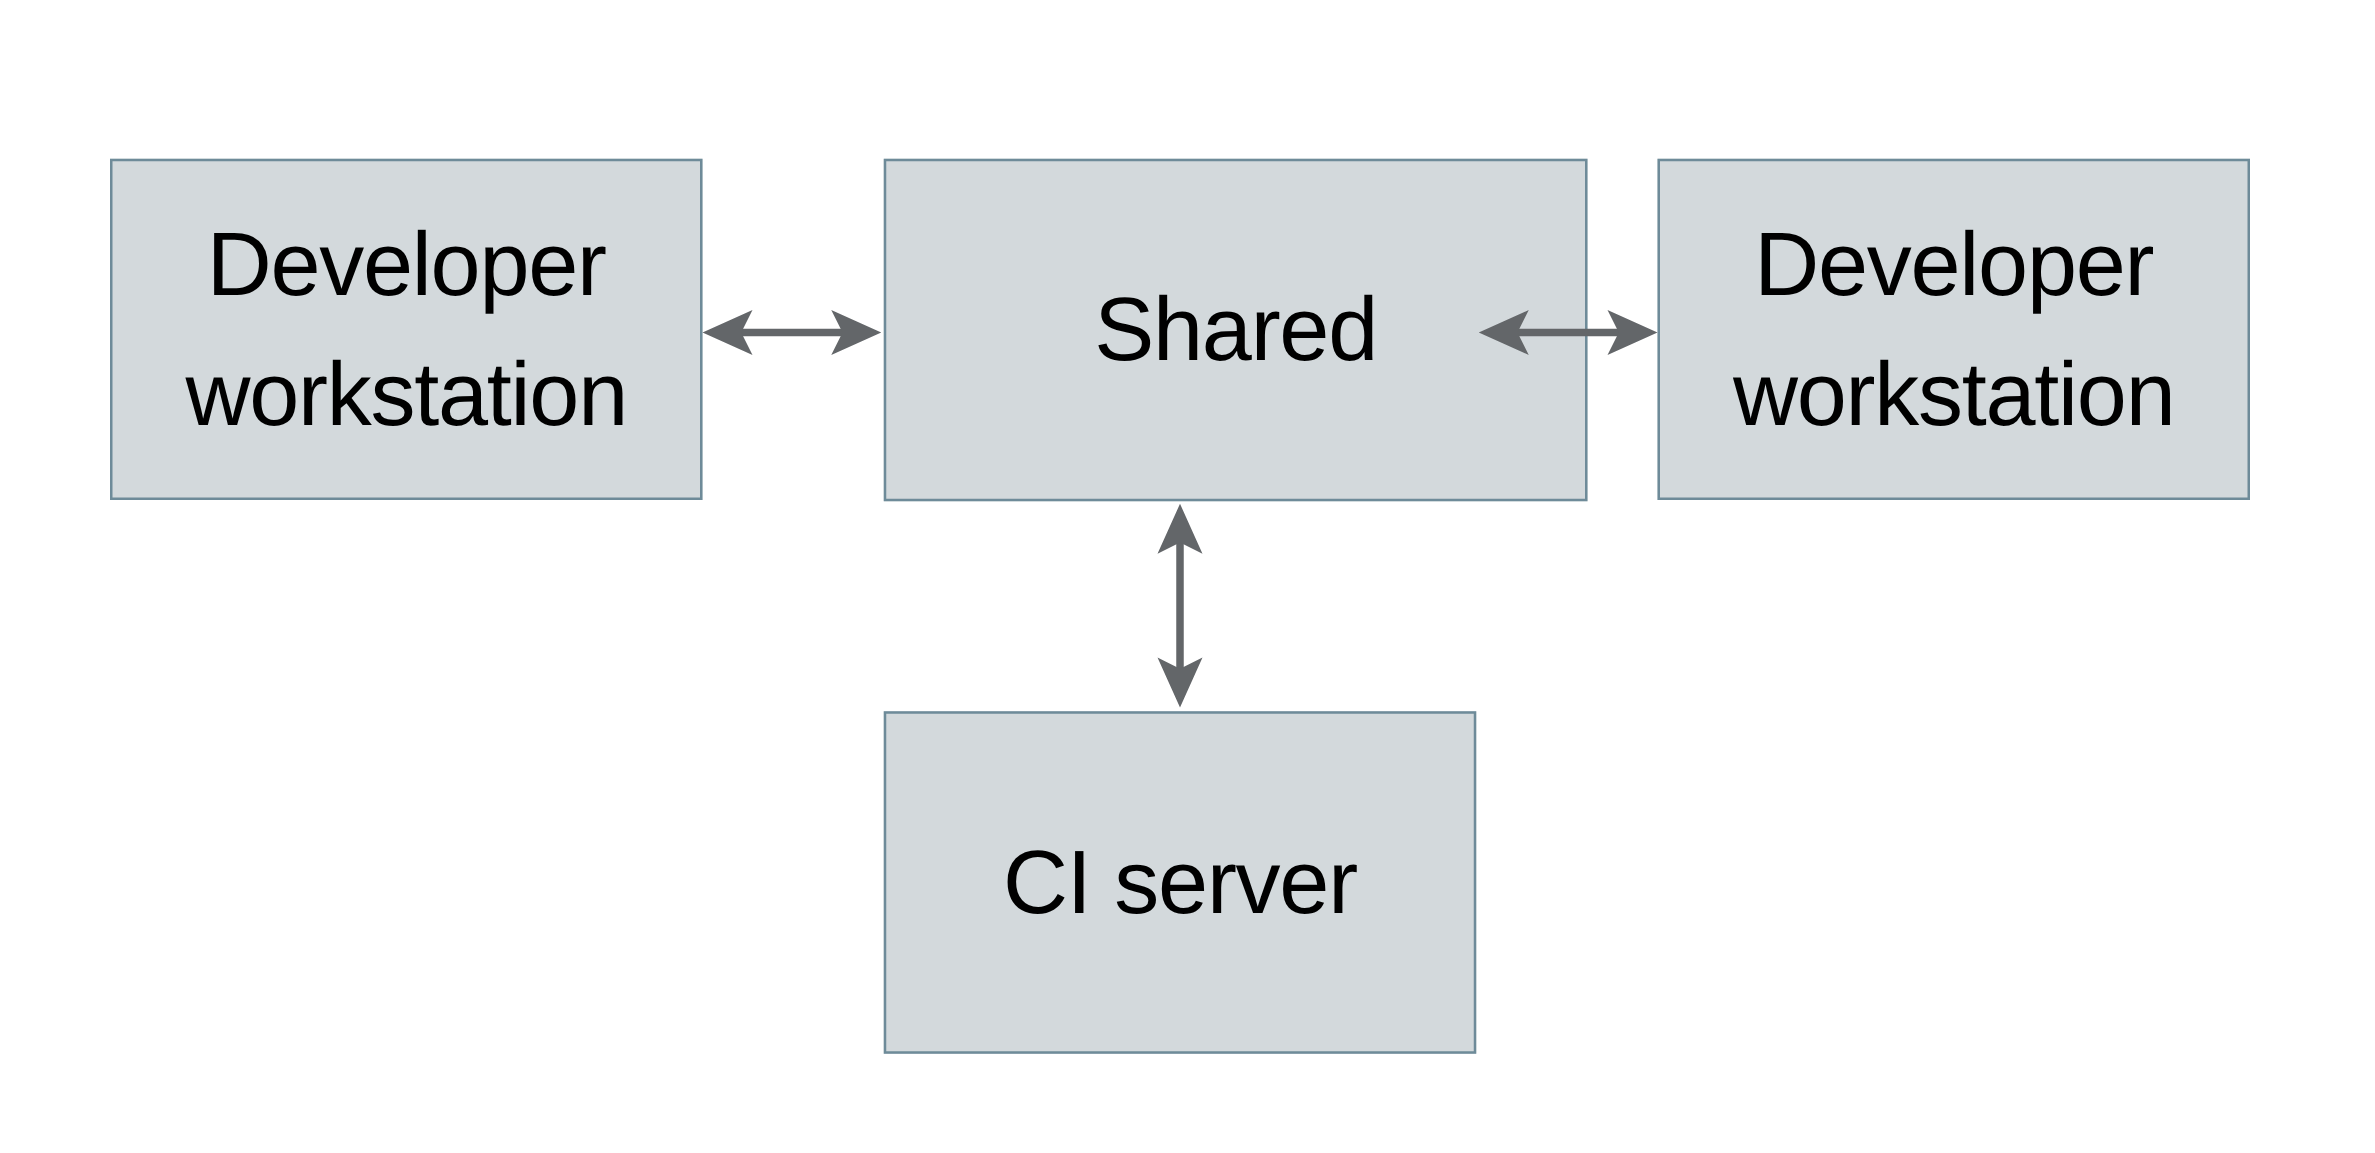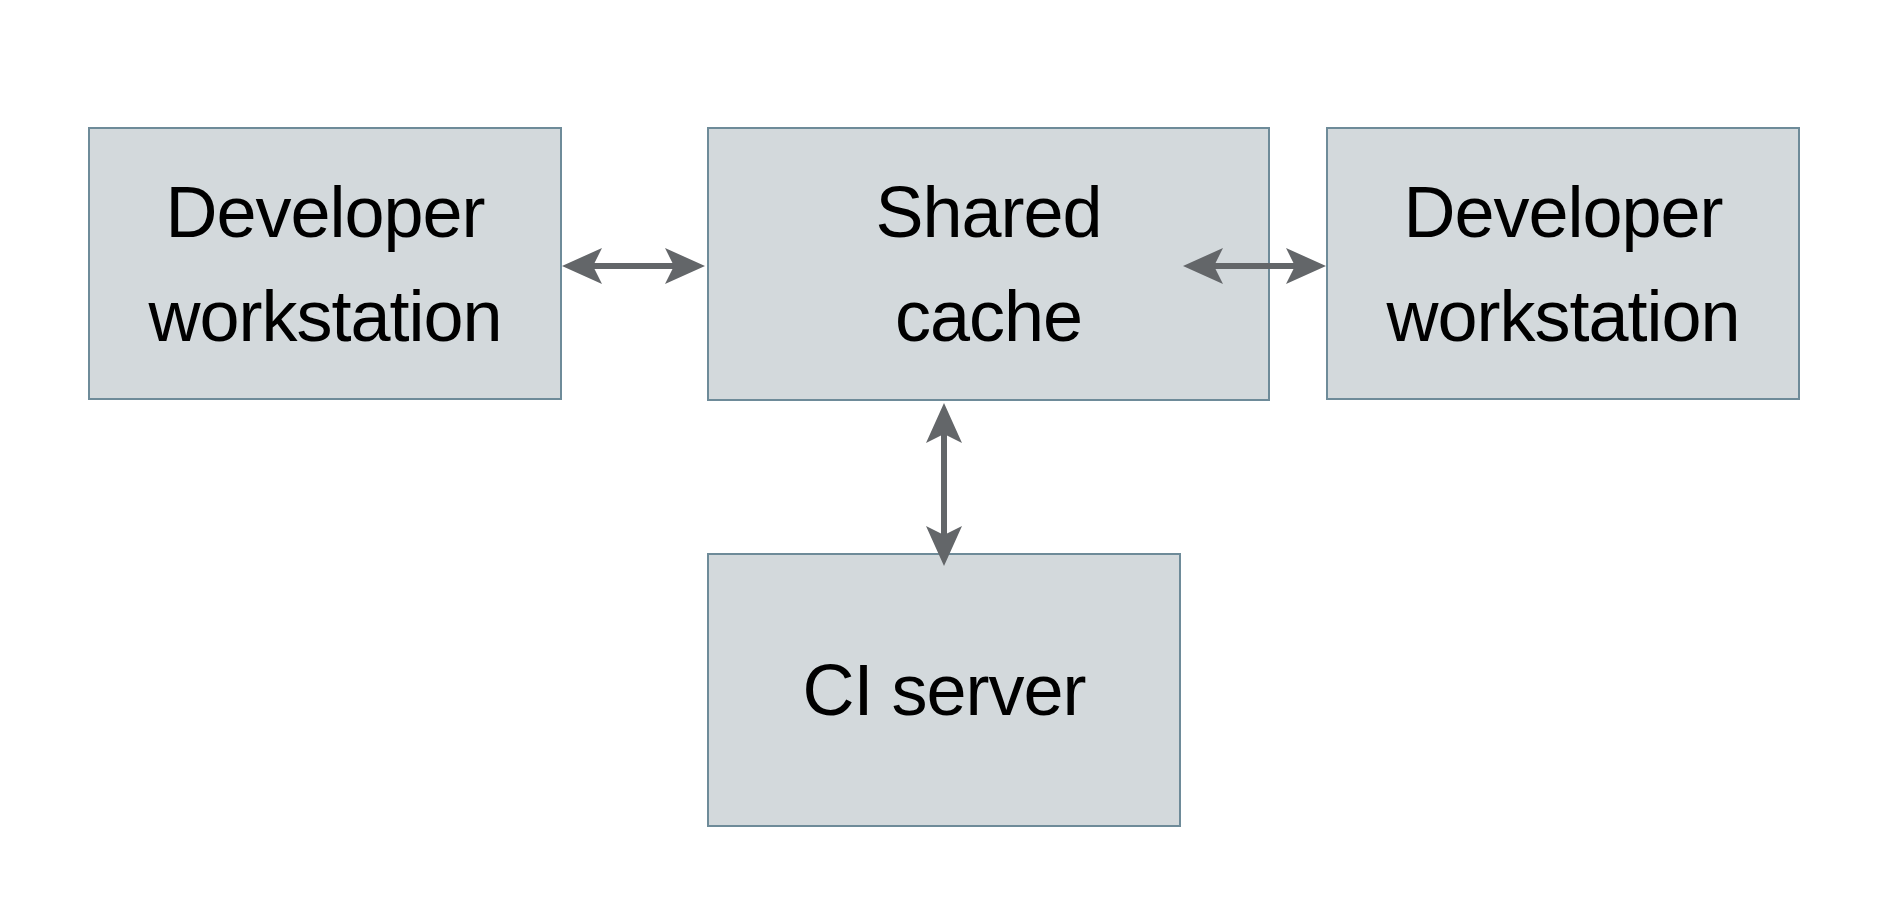--- a/index.html
+++ b/index.html
@@ -34,41 +34,40 @@
     text-align: center;
     color: var(--text-color);
     font-size: 72px;
     line-height: 104px;
     letter-spacing: -1px;
   }
   .node .line { display: block; white-space: nowrap; }
   #node-dev-left   { left: 88px;   top: 103px; }
   #node-cache      { left: 707px;  top: 103px; width: 563px; height: 274px; }
   #node-dev-right  { left: 1326px; top: 103px; }
-  #node-ci         { left: 707px;  top: 529px; height: 274px; justify-content: center; }
+  #node-ci         { left: 707px;  top: 545px; height: 274px; justify-content: center; }
   .arrow { position: absolute; display: block; }
   .arrow .shaft { stroke: var(--arrow-color); stroke-width: 6; }
   .arrow .head  { fill: var(--arrow-color); }
   #arrow-left     { left: 560px; top: 216px; }
   #arrow-right    { left: 1181px; top: 216px; }
   #arrow-vertical { left: 918px; top: 377px; }
 </style>
 </head>
 <body>
 
 <div class="canvas">
 
   <div class="node" id="node-dev-left">
     <span class="line">Developer</span>
     <span class="line">workstation</span>
   </div>
 
   <div class="node" id="node-cache">
     <span class="line">Shared</span>
-    <span class="line">cache</span>
   </div>
 
   <div class="node" id="node-dev-right">
     <span class="line">Developer</span>
     <span class="line">workstation</span>
   </div>
 
   <div class="node" id="node-ci">
     <span class="line">CI server</span>
   </div>

